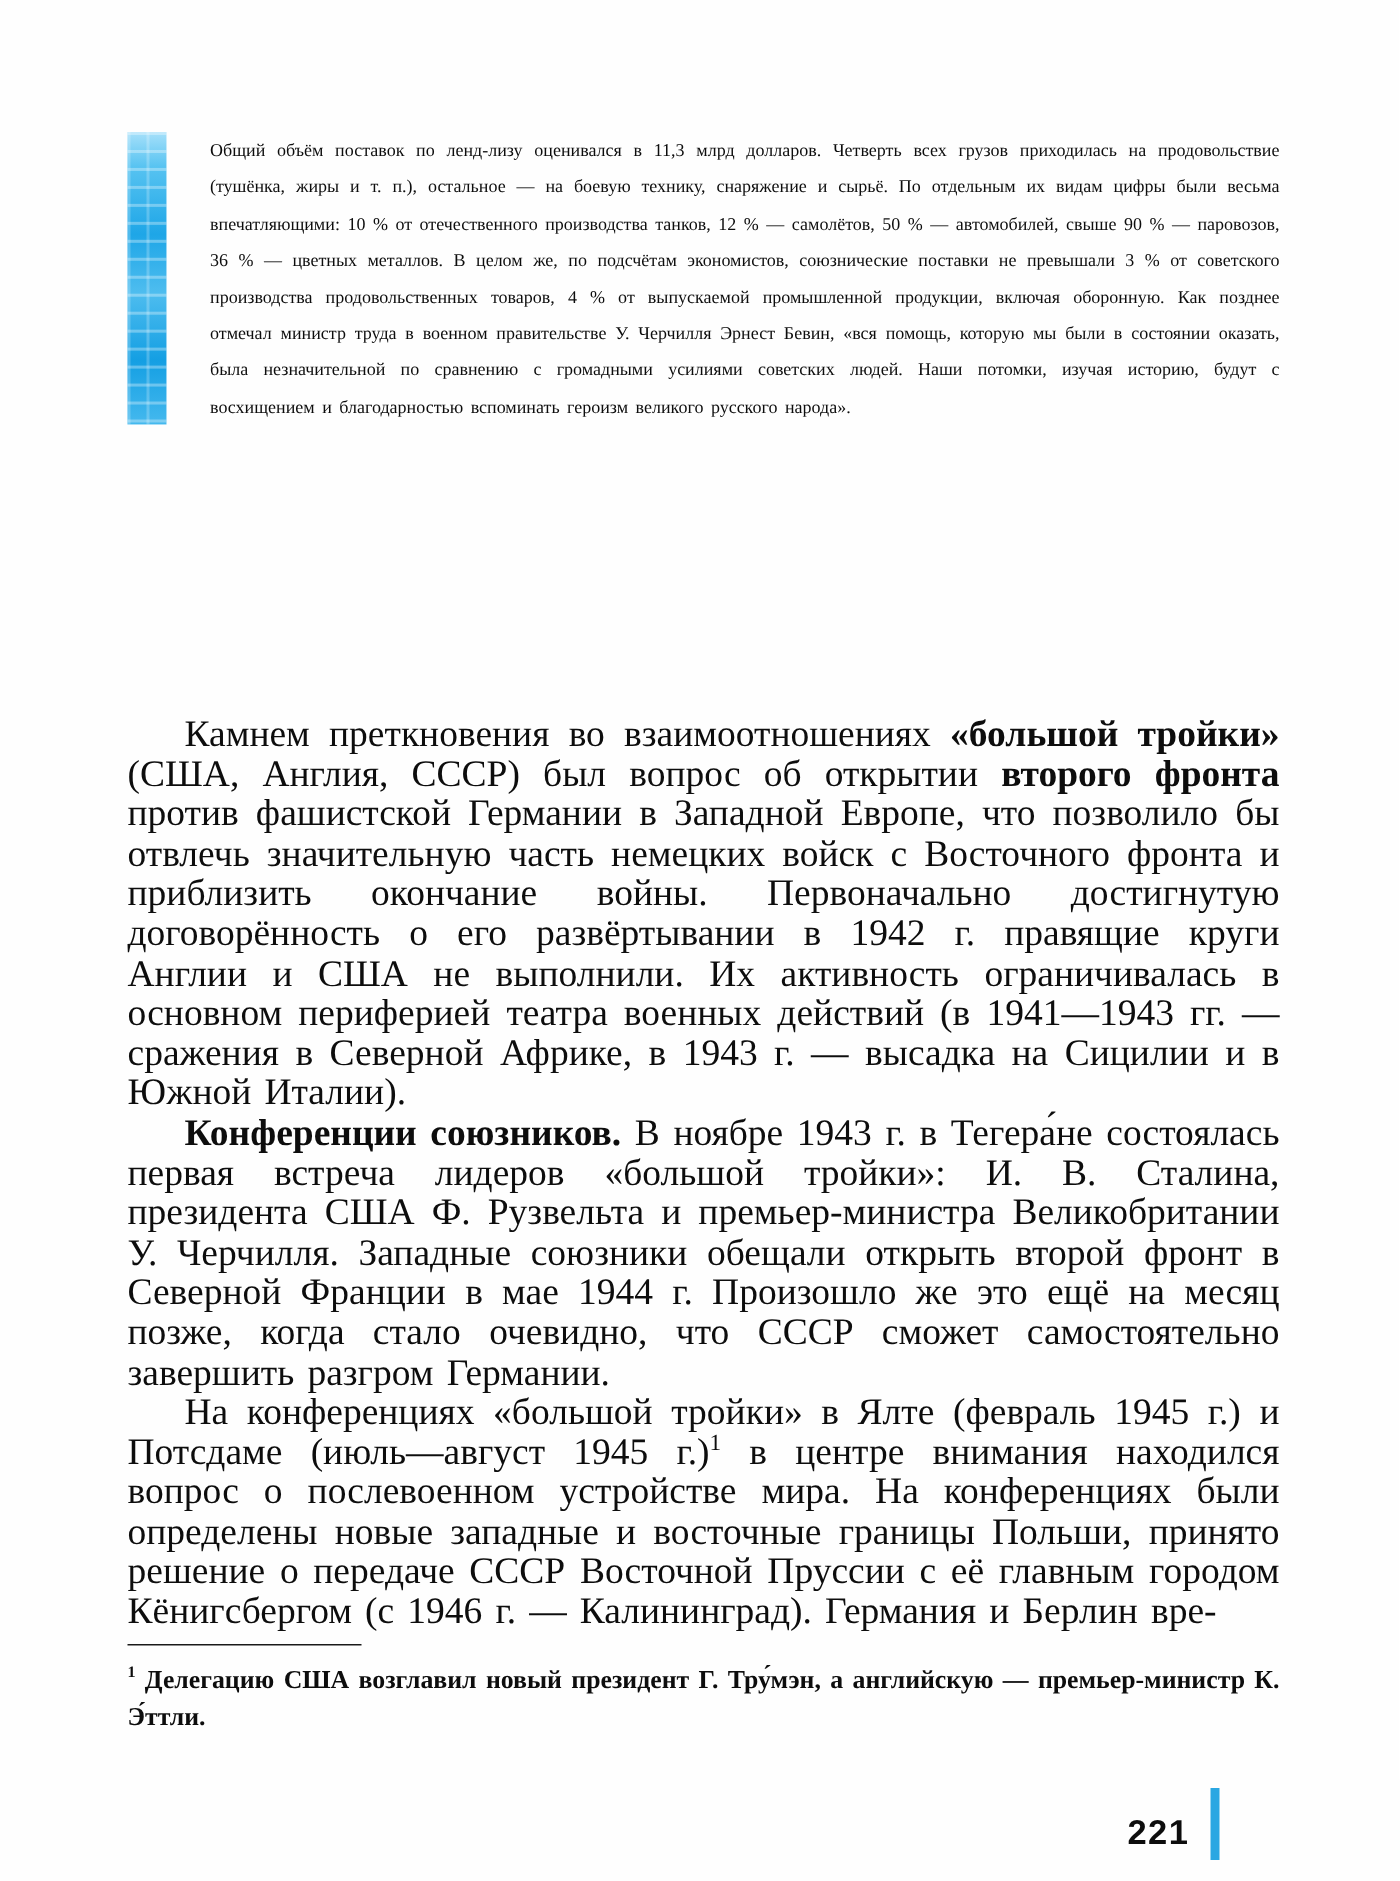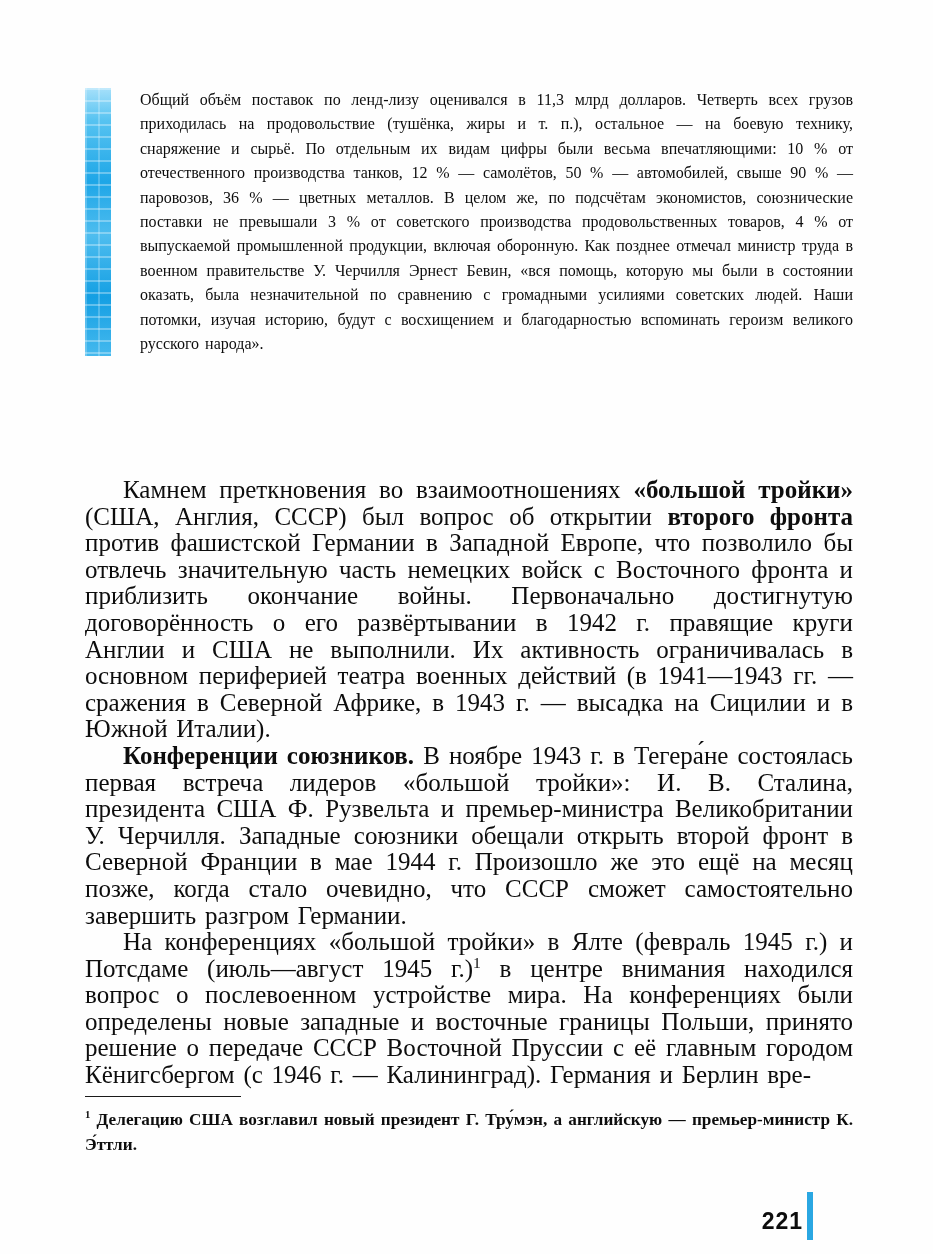--- a/index.html
+++ b/index.html
@@ -32,21 +32,21 @@
     flex: 0 0 26px;
     margin-right: 29px;
     background-image:
       repeating-linear-gradient(180deg, rgba(255,255,255,0.32) 0 2px, rgba(255,255,255,0) 2px 12px),
       repeating-linear-gradient(90deg, rgba(255,255,255,0.22) 0 2px, rgba(255,255,255,0) 2px 13px),
       linear-gradient(180deg, #a6e0fa 0%, #57c3f1 12%, #1ea6e7 35%, #4ebdef 55%, #149fe3 78%, #45b9ee 100%);
   }
   .quote-text {
     margin: 0;
     flex: 1;
-    font-size: 16px;
+    font-size: 12px;
     line-height: 24.4px;
     text-align: justify;
     word-spacing: 2px;
   }
 
   
   .body-text {
     position: absolute;
     top: 477px;
     left: 85px;
@@ -90,21 +90,21 @@
   }
 
   
   .page-footer {
     position: absolute;
     top: 1192px;
     right: 120px;
     height: 48px;
     display: flex;
     align-items: flex-end;
-    gap: 4px;
+    gap: 14px;
   }
   .page-number {
     font-family: "Liberation Sans", sans-serif;
     font-weight: bold;
     font-size: 23px;
     margin-bottom: 5px;
     letter-spacing: 1px;
   }
   .page-number-bar {
     width: 6px;

